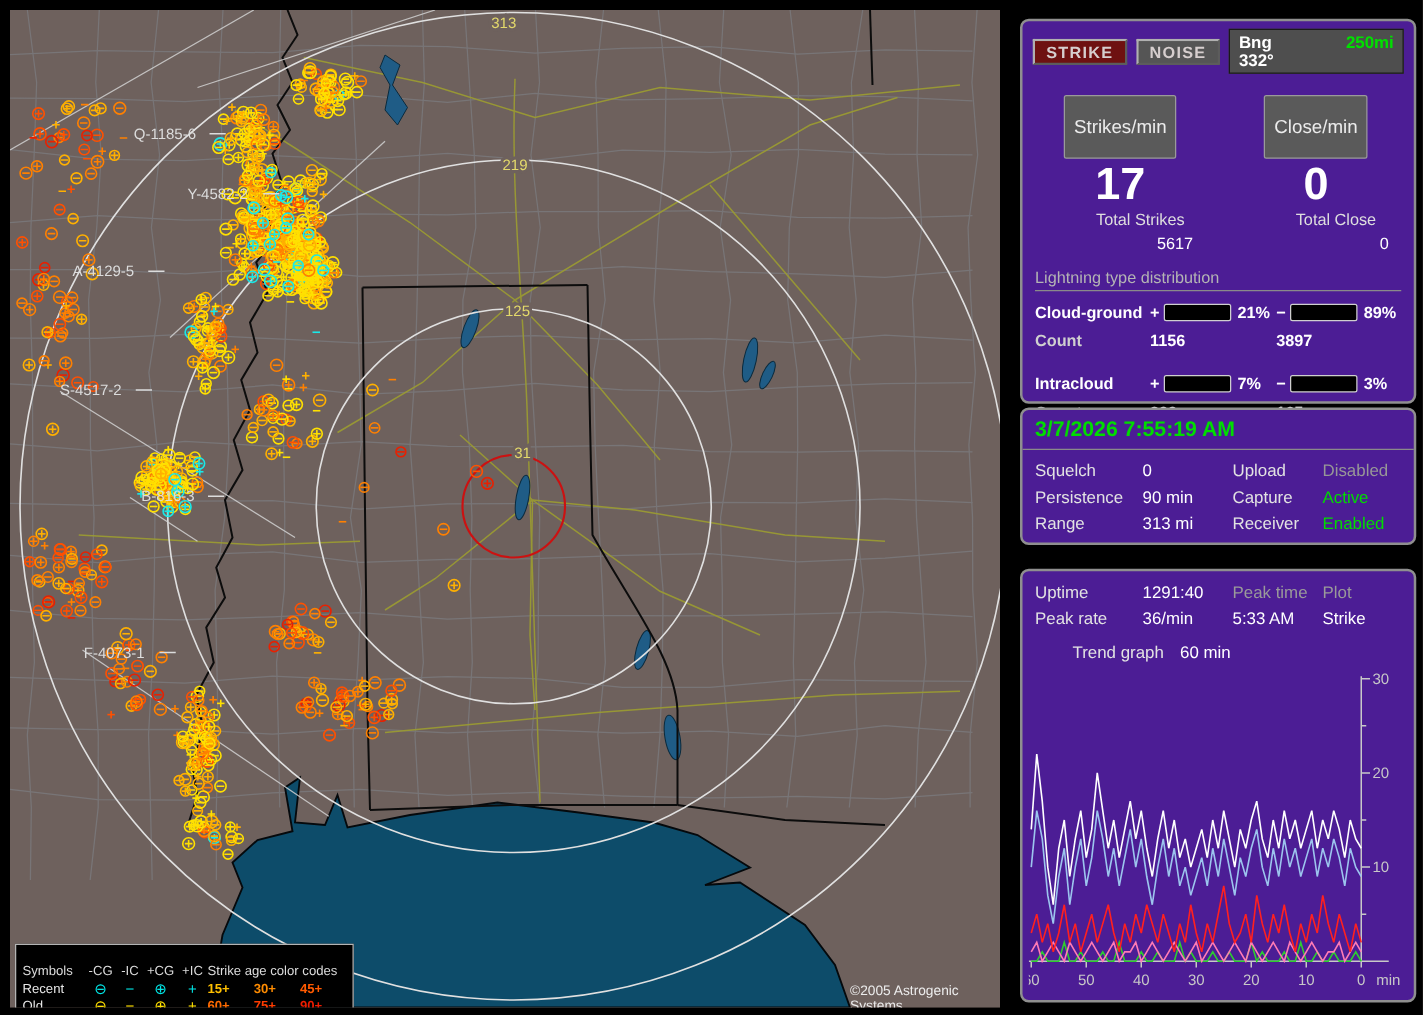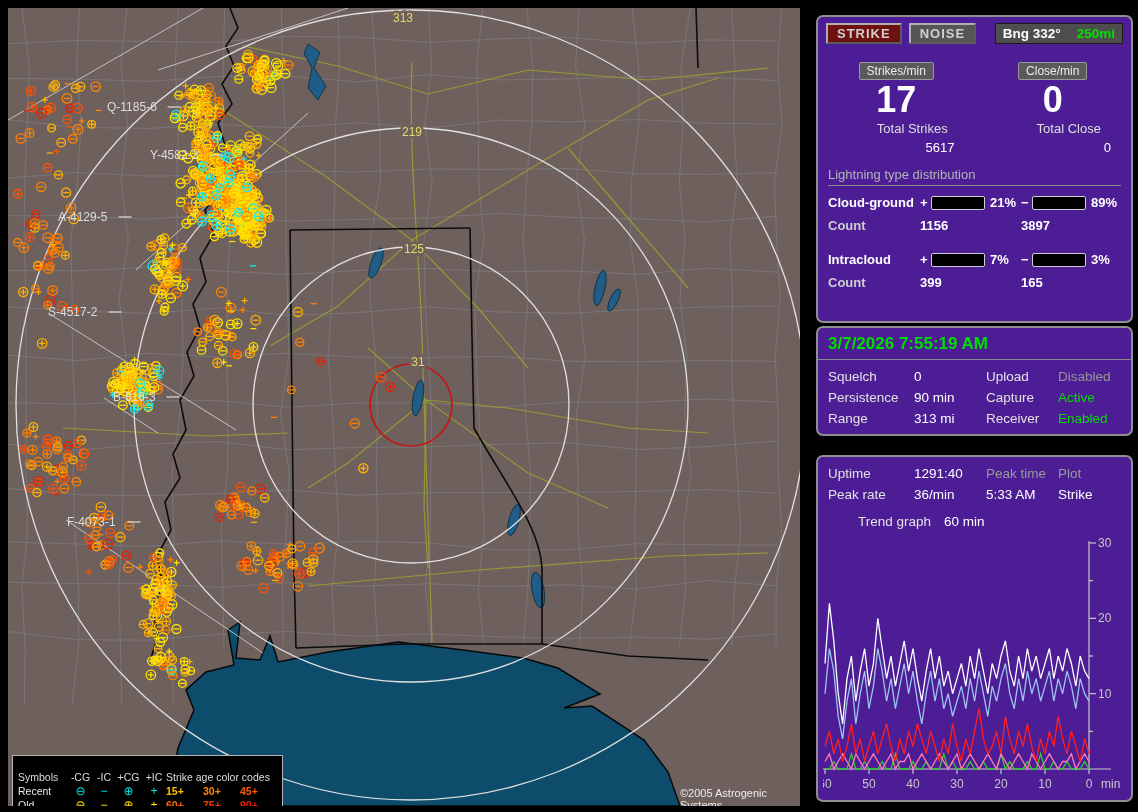--- a/index.html
+++ b/index.html
@@ -25,27 +25,27 @@
     border-radius:7px;box-sizing:border-box;color:#e0e0e0;}
   .box-a{top:15px;height:308px;}
   .box-b{top:326px;height:110px;}
   .box-c{top:455px;height:347px;}
 
   .hdr-row{display:flex;align-items:center;gap:7px;padding:6px 8px 0 8px;}
   .btn{font-family:"Liberation Sans",sans-serif;font-weight:bold;font-size:13px;letter-spacing:1px;
     color:#d6cece;background:#555;border:2px outset #b0b0b0;padding:1px 9px;border-radius:1px;cursor:pointer;}
   .btn.strike{background:#6e1111;}
   .bng{margin-left:auto;background:#4e4e4e;border:1px solid #1a1a1a;padding:2px 7px;font-weight:bold;
-    font-size:13.5px;color:#fff;display:flex;gap:16px;align-items:flex-start;}
+    font-size:13.5px;color:#fff;display:flex;gap:28px;align-items:flex-start;}
   .range-val{color:#00e000;}
 
   .rates{display:flex;margin-top:17px;}
   .rate-col{flex:1;text-align:center;}
   .rate-label{display:inline-block;background:#5a5a5a;border:1px solid #9a9a9a;border-radius:2px;
-    padding:1px 7px;font-size:12px;color:#ececec;}
+    padding:16px 7px;font-size:15px;color:#ececec;}
   .rate-value{font-size:36px;font-weight:bold;color:#fff;line-height:1.12;}
   .total-label{font-size:13px;color:#dedede;margin-top:1px;padding-left:32px;}
   .total-value{font-size:13px;color:#fff;text-align:right;padding-right:20px;margin-top:4px;}
   .dim{color:#979797 !important;}
 
   .dist{padding:12px 10px 0 10px;}
   .dist-title{color:#b4b4b4;font-size:13px;border-bottom:1px solid #8a8a8a;padding-bottom:3px;margin-bottom:9px;}
   .dist-grid{display:grid;grid-template-columns:92px 11px 54px 36px 11px 54px 1fr;align-items:center;
     row-gap:8px;font-size:13px;}
   .dist-name{font-weight:bold;color:#fff;}

